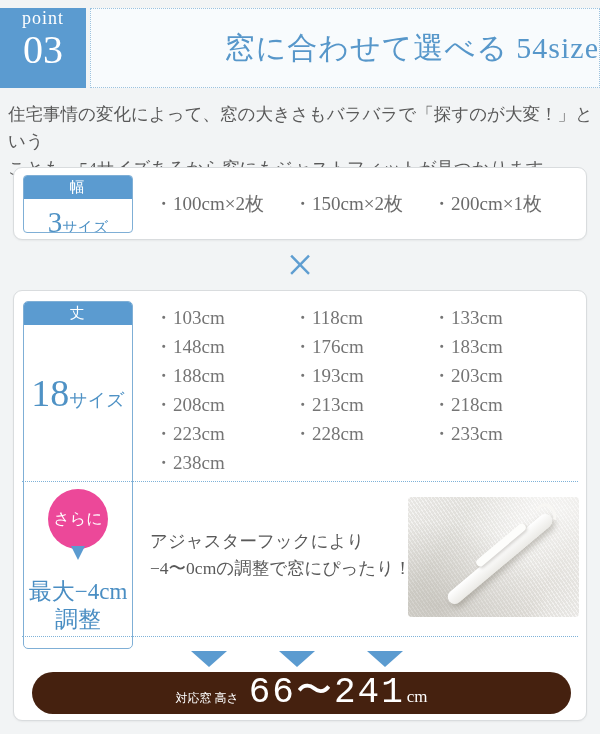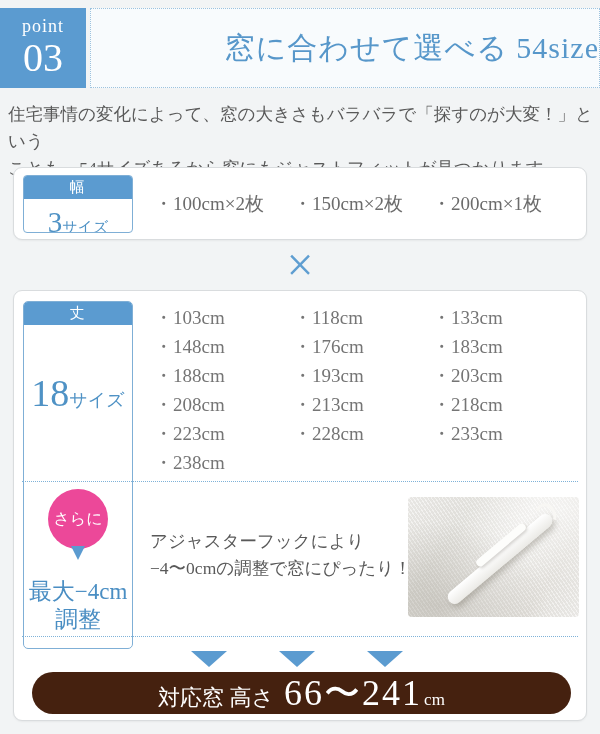--- a/index.html
+++ b/index.html
@@ -2,21 +2,21 @@
 <html><head>
 <meta charset="utf-8">
 <style>
   * { margin:0; padding:0; box-sizing:border-box; }
   body { background:#eef0f1; font-family:"Liberation Serif","DejaVu Serif",serif; }
   .page { position:relative; width:600px; height:734px; background:#f2f4f5; overflow:hidden; }
 
   
   .point-box { position:absolute; left:0; top:8px; width:86px; height:80px;
     background:#5b9bd0; color:#fff; text-align:center; }
-  .point-label { display:block; font-size:18px; letter-spacing:1px; margin-top:8px; }
+  .point-label { display:block; font-size:18px; letter-spacing:1px; }
   .point-number { display:block; font-size:40px; line-height:1.05; }
   .title-band { position:absolute; left:90px; top:8px; width:510px; height:80px;
     background:#f8fbfd; border:1px dotted #9dc3df; display:flex; align-items:center;
     padding-left:22px;justify-content:flex-end; }
   .page-title { font-size:30px; color:#5797ca; letter-spacing:1px; }
 
   
   .description { position:absolute; left:8px; top:101px; width:586px;
     font-size:17.5px; color:#595959; line-height:27px; }
 
@@ -89,22 +89,22 @@
     border:3px solid #f8f7f4; border-left-color:transparent; border-bottom-color:transparent;
     border-radius:50%; transform:rotate(-25deg); z-index:2; }
 
   
   .triangles { position:absolute; left:177px; top:360px; display:flex; gap:52px; }
   .tri { width:0; height:0; border-left:18px solid transparent;
     border-right:18px solid transparent; border-top:16px solid #5b9bd0; }
   .footer-bar { position:absolute; left:18px; top:381px; width:539px; height:42px;
     background:#45210f; border-radius:21px; color:#fff;
     display:flex; align-items:baseline; justify-content:center; padding-top:2px; }
-  .footer-label { font-size:22px; margin-right:10px; }
-  .footer-value { font-size:36px; letter-spacing:2px; line-height:38px; }
+  .footer-label { font-size:12px; margin-right:10px; }
+  .footer-value { font-size:36px; letter-spacing:2px; line-height:38px;font-family:Liberation Mono, monospace; }
   .footer-unit { font-size:17px; margin-left:2px; }
 </style>
 </head>
 <body>
 
 <div class="page">
 
   <div class="point-box">
     <span class="point-label">point</span>
     <span class="point-number">03</span>

